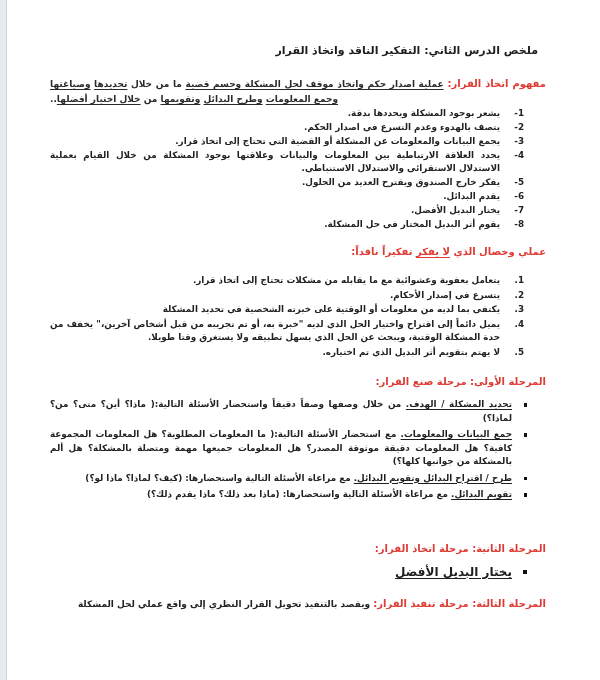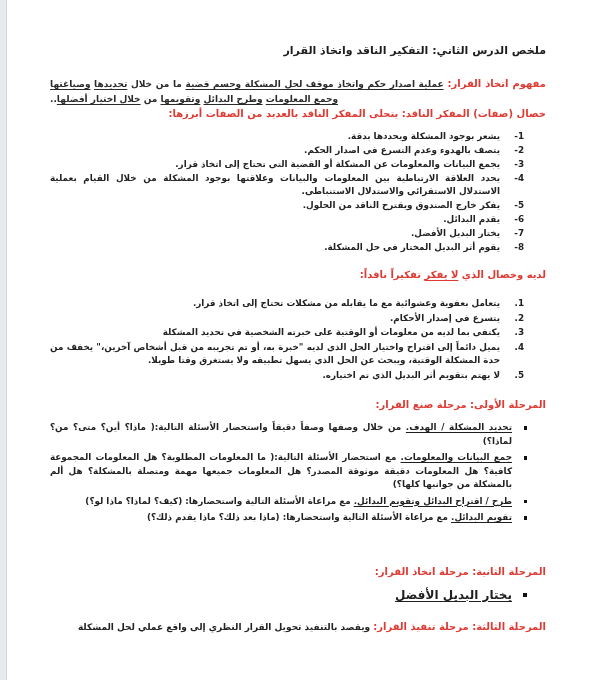--- a/index.html
+++ b/index.html
@@ -10,21 +10,21 @@
   .page-edge{
     position:absolute;left:0;top:0;bottom:0;width:6px;
     background:#e8ebee;border-right:1px solid #d3d7db;
   }
   .doc{
     direction:rtl;box-sizing:border-box;width:600px;height:680px;
     padding:44px 54px 10px 50px;font-size:9px;line-height:14px;font-weight:600;
   }
   .title{
     font-size:11px;line-height:14px;font-weight:bold;color:#1d1d1d;
-    text-align:right;margin:0 0 18px 0;
+    text-align:right;margin:0 8px 18px 0;
   }
   .def{
     direction:ltr;text-align:justify;margin:0 0 0 0;line-height:15px;
   }
   .rtl-embed{direction:rtl;unicode-bidi:embed;}
   .red{color:#dd3b33;}
   .h-red{
     font-size:10px;line-height:13px;font-weight:bold;color:#dd3b33;
     text-align:right;margin:0 0 10px 0;
   }
@@ -71,34 +71,33 @@
 <body>
 
 <div class="page-edge"></div>
 
 <div class="doc">
 
   <h1 class="title">ملخص الدرس الثاني: التفكير الناقد واتخاذ القرار</h1>
 
   <p class="def"><span class="rtl-embed"><span class="red h-inline">مفهوم اتخاذ القرار: </span><span class="u">عملية اصدار حكم واتخاذ موقف لحل المشكلة وحسم قضية</span><span> ما من خلال </span><span class="u">تحديدها</span><span> </span><span class="u">وصياغتها</span><span> </span><span class="u">وجمع المعلومات</span><span> </span><span class="u">وطرح البدائل</span><span> </span><span class="u">وتقويمها</span><span> من </span><span class="u">خلال اختيار أفضلها</span><span>..</span></span></p>
 
-  <h2 class="h-red">خصال (صفات) المفكر الناقد: يتحلى المفكر الناقد بالعديد من الصفات أبرزها:</h2>
 
   <ol class="num-dash">
     <li>يشعر بوجود المشكلة ويحددها بدقة.</li>
     <li>يتصف بالهدوء وعدم التسرع في اصدار الحكم.</li>
     <li>يجمع البيانات والمعلومات عن المشكلة أو القضية التي تحتاج إلى اتخاذ قرار.</li>
     <li>يحدد العلاقة الارتباطية بين المعلومات والبيانات وعلاقتها بوجود المشكلة من خلال القيام بعملية الاستدلال الاستقرائي والاستدلال الاستنباطي.</li>
-    <li>يفكر خارج الصندوق ويقترح الناقد من الحلول.</li>
+    <li>يفكر خارج الصندوق ويقترح العديد من الحلول.</li>
     <li>يقدم البدائل.</li>
     <li>يختار البديل الأفضل.</li>
     <li>يقوم أثر البديل المختار في حل المشكلة.</li>
   </ol>
 
-  <h2 class="h-red"><span>لديه وخصال الذي </span><span class="u">لا يفكر</span><span> تفكيراً ناقداً:</span></h2>
+  <h2 class="h-red"><span>عملي وخصال الذي </span><span class="u">لا يفكر</span><span> تفكيراً ناقداً:</span></h2>
 
   <ol class="num-dot">
     <li>يتعامل بعفوية وعشوائية مع ما يقابله من مشكلات تحتاج إلى اتخاذ قرار.</li>
     <li>يتسرع في إصدار الأحكام.</li>
     <li>يكتفي بما لديه من معلومات أو الوقتية على خبرته الشخصية في تحديد المشكلة</li>
     <li>يميل دائماً إلى اقتراح واختيار الحل الذي لديه "خبرة به، أو تم تجريبه من قبل أشخاص آخرين،" يخفف من حدة المشكلة الوقتية، ويبحث عن الحل الذي يسهل تطبيقه ولا يستغرق وقتا طويلا.</li>
     <li>لا يهتم بتقويم أثر البديل الذي تم اختياره.</li>
   </ol>
 
   <h2 class="h-red">المرحلة الأولى: مرحلة صنع القرار:</h2>

